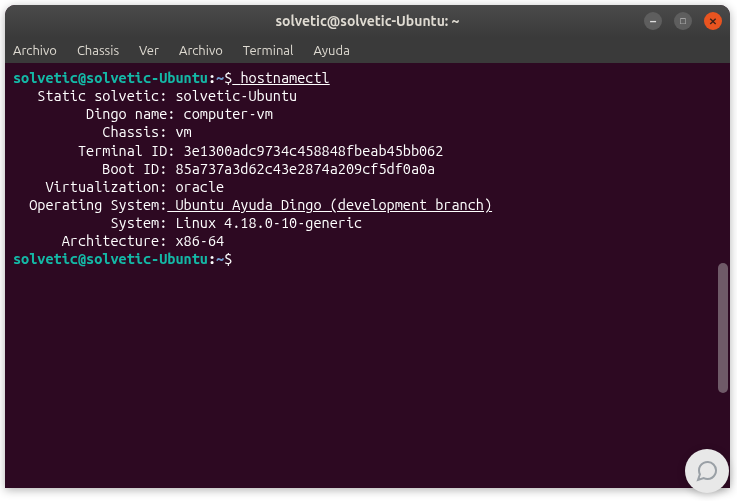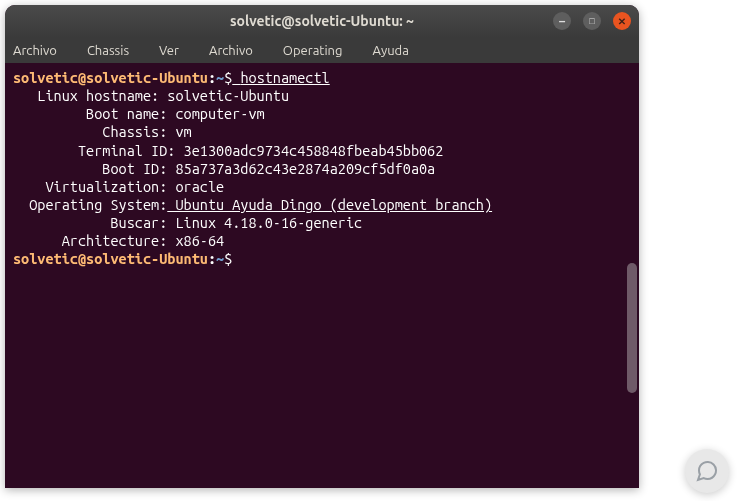--- a/index.html
+++ b/index.html
@@ -9,21 +9,21 @@
     }
     body {
       background: #ffffff;
       font-family: "Ubuntu Mono", "DejaVu Sans Mono", monospace;
       width: 737px;
       height: 501px;
       position: relative;
       overflow: hidden;
     }
     .window {
-      width: 634px;
+      width: 725px;
       margin: 5px;
       background: #2d0922;
       border-radius: 10px 10px 0 0;
       overflow: hidden;
       box-shadow: 0 2px 10px rgba(0,0,0,0.3);
     }
     .titlebar {
       background: linear-gradient(to bottom, #4a4a4a, #3a3a3a);
       height: 32px;
       display: flex;
@@ -63,40 +63,40 @@
     }
     .win-min::before { content: "–"; font-weight: bold; line-height: 1; }
     .win-max::before { content: "□"; font-size: 9px; }
     .win-close::before { content: "✕"; font-size: 10px; font-weight: bold; }
     .menubar {
       background: #3a3a3a;
       height: 26px;
       display: flex;
       align-items: center;
       padding: 0 8px;
-      gap: 30px;
+      gap: 20px;
       color: #dfdbd2;
       font-family: "Ubuntu", sans-serif;
       font-size: 13px;
     }
     .menubar span {
       cursor: pointer;
     }
     .terminal-body {
       background: #2d0922;
       color: #ffffff;
       padding: 6px 8px;
       font-size: 14.5px;
       line-height: 1.25;
       height: 425px;
       position: relative;
       white-space: pre;
       font-family: "Ubuntu Mono", "DejaVu Sans Mono", monospace;
     }
-    .prompt-user { color: #fdba74; font-weight: bold; }
+    .prompt-user { color: #14b8a6; font-weight: bold; }
     .prompt-colon { color: #ffffff; font-weight: bold; }
     .prompt-path { color: #729fcf; font-weight: bold; }
     .prompt-dollar { color: #ffffff; }
     .cmd { color: #ffffff; text-decoration: underline; }
     .out { color: #ffffff; }
     .underline { text-decoration: underline; }
     .scrollbar {
       position: absolute;
       right: 0;
       top: 0;
@@ -138,32 +138,32 @@
       <div class="win-btn win-min"></div>
       <div class="win-btn win-max"></div>
       <div class="win-btn win-close"></div>
     </div>
   </div>
   <div class="menubar">
     <span>Archivo</span>
     <span>Chassis</span>
     <span>Ver</span>
     <span>Archivo</span>
-    <span>Operating</span>
+    <span>Terminal</span>
     <span>Ayuda</span>
   </div>
   <div class="terminal-body"><span class="prompt-user">solvetic@solvetic-Ubuntu</span><span class="prompt-colon">:</span><span class="prompt-path">~</span><span class="prompt-dollar">$</span><span class="cmd"> </span><span class="cmd">hostnamectl</span>
-<span id="output-lines"><span class="out">   Linux hostname:</span><span class="out"> solvetic-Ubuntu</span>
-<span class="out">         Boot name:</span><span class="out"> computer-vm</span>
+<span id="output-lines"><span class="out">   Static solvetic:</span><span class="out"> solvetic-Ubuntu</span>
+<span class="out">         Dingo name:</span><span class="out"> computer-vm</span>
 <span class="out">           Chassis:</span><span class="out"> vm</span>
 <span class="out">        Terminal ID:</span><span class="out"> 3e1300adc9734c458848fbeab45bb062</span>
 <span class="out">           Boot ID:</span><span class="out"> 85a737a3d62c43e2874a209cf5df0a0a</span>
 <span class="out">    Virtualization:</span><span class="out"> oracle</span>
 <span class="out">  Operating System:</span><span class="out underline"> Ubuntu Ayuda Dingo (development branch)</span>
-<span class="out">            Buscar:</span><span class="out"> Linux 4.18.0-16-generic</span>
+<span class="out">            System:</span><span class="out"> Linux 4.18.0-10-generic</span>
 <span class="out">      Architecture:</span><span class="out"> x86-64</span>
 </span><span class="prompt-user">solvetic@solvetic-Ubuntu</span><span class="prompt-colon">:</span><span class="prompt-path">~</span><span class="prompt-dollar">$</span>
     <div class="scrollbar">
       <div class="scrollthumb"></div>
     </div>
   </div>
 </div>
 
 <div class="chat-bubble">
   <svg viewBox="0 0 24 24" fill="none" stroke="#9aa0a6" stroke-width="2">

